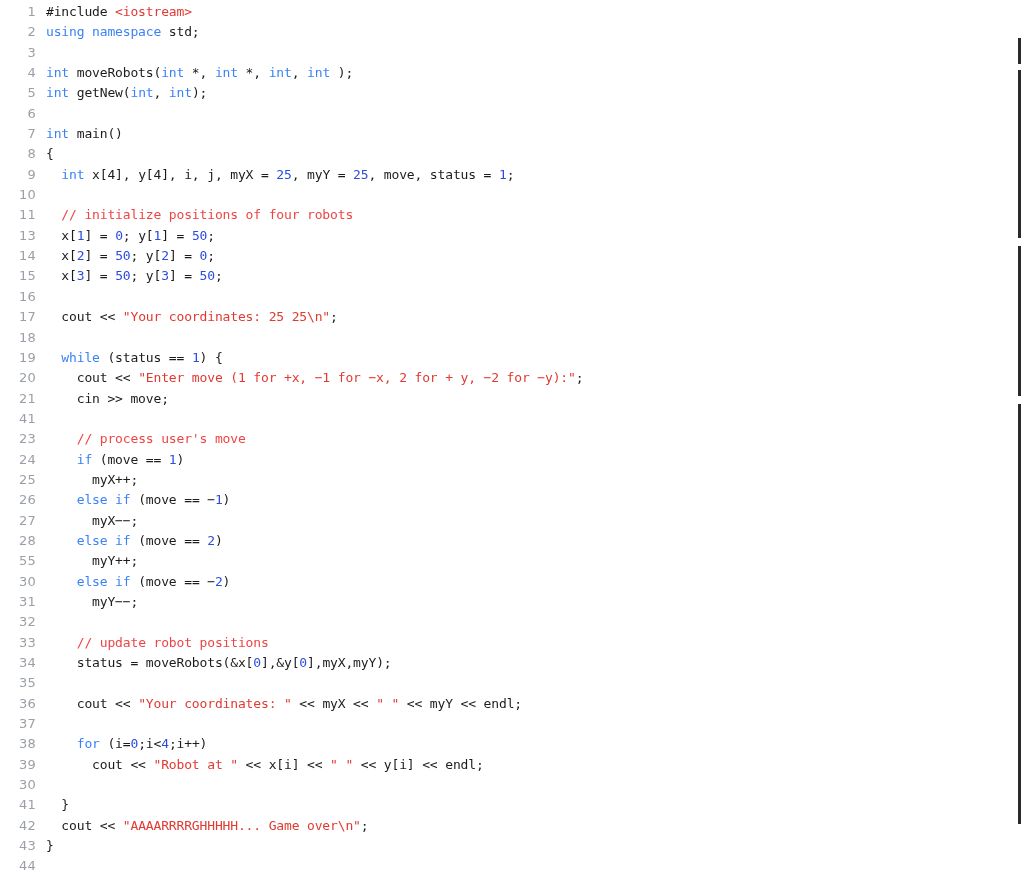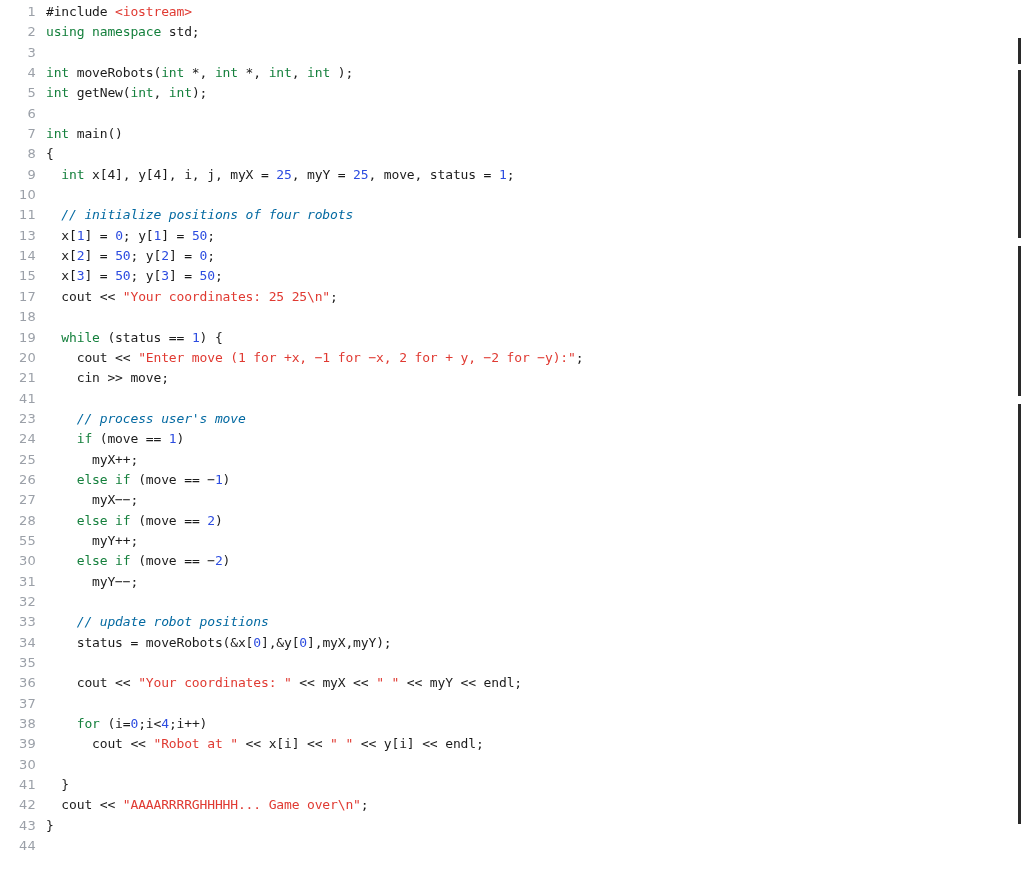--- a/index.html
+++ b/index.html
@@ -44,24 +44,24 @@
   .linetext {
     flex: 1;
     font-size: 13px;
     color: #1c1c1c;
     font-family: "DejaVu Sans Mono", monospace;
     letter-spacing: -0.15px;
     white-space: pre;
     overflow: hidden;
   }
   
-  .kw   { color: #15803d; }
+  .kw   { color: #3b82f6; }
   .num  { color: #2c4ce0; }
   .str  { color: #e03a32; }
-  .cmt  { color: #0369a1; font-style: italic; }
+  .cmt  { color: #ef4444; }
   .pln  { color: #1c1c1c; }
 
   
   #scroll-strip {
     position: absolute;
     top: 0; right: 0;
     width: 16px;
     height: 896px;
     background: #ffffff;
   }
@@ -91,20 +91,21 @@
       <div class="line"><span class="lineno">5</span><span class="linetext"><span class="kw">int</span><span class="pln"> getNew(</span><span class="kw">int</span><span class="pln">, </span><span class="kw">int</span><span class="pln">);</span></span></div>
       <div class="line"><span class="lineno">6</span><span class="linetext"></span></div>
       <div class="line"><span class="lineno">7</span><span class="linetext"><span class="kw">int</span><span class="pln"> main()</span></span></div>
       <div class="line"><span class="lineno">8</span><span class="linetext"><span class="pln">{</span></span></div>
       <div class="line"><span class="lineno">9</span><span class="linetext"><span class="pln">  </span><span class="kw">int</span><span class="pln"> x[4], y[4], i, j, myX = </span><span class="num">25</span><span class="pln">, myY = </span><span class="num">25</span><span class="pln">, move, status = </span><span class="num">1</span><span class="pln">;</span></span></div>
       <div class="line"><span class="lineno">10</span><span class="linetext"></span></div>
       <div class="line"><span class="lineno">11</span><span class="linetext"><span class="pln">  </span><span class="cmt">// initialize positions of four robots</span></span></div>
       <div class="line"><span class="lineno">13</span><span class="linetext"><span class="pln">  x[</span><span class="num">1</span><span class="pln">] = </span><span class="num">0</span><span class="pln">; y[</span><span class="num">1</span><span class="pln">] = </span><span class="num">50</span><span class="pln">;</span></span></div>
       <div class="line"><span class="lineno">14</span><span class="linetext"><span class="pln">  x[</span><span class="num">2</span><span class="pln">] = </span><span class="num">50</span><span class="pln">; y[</span><span class="num">2</span><span class="pln">] = </span><span class="num">0</span><span class="pln">;</span></span></div>
       <div class="line"><span class="lineno">15</span><span class="linetext"><span class="pln">  x[</span><span class="num">3</span><span class="pln">] = </span><span class="num">50</span><span class="pln">; y[</span><span class="num">3</span><span class="pln">] = </span><span class="num">50</span><span class="pln">;</span></span></div>
+      <div class="line"><span class="lineno">16</span><span class="linetext"></span></div>
       <div class="line"><span class="lineno">17</span><span class="linetext"><span class="pln">  cout &lt;&lt; </span><span class="str">"Your coordinates: 25 25\n"</span><span class="pln">;</span></span></div>
       <div class="line"><span class="lineno">18</span><span class="linetext"></span></div>
       <div class="line"><span class="lineno">19</span><span class="linetext"><span class="pln">  </span><span class="kw">while</span><span class="pln"> (status == </span><span class="num">1</span><span class="pln">) {</span></span></div>
       <div class="line"><span class="lineno">20</span><span class="linetext"><span class="pln">    cout &lt;&lt; </span><span class="str">"Enter move (1 for +x, −1 for −x, 2 for + y, −2 for −y):"</span><span class="pln">;</span></span></div>
       <div class="line"><span class="lineno">21</span><span class="linetext"><span class="pln">    cin &gt;&gt; move;</span></span></div>
       <div class="line"><span class="lineno">41</span><span class="linetext"></span></div>
       <div class="line"><span class="lineno">23</span><span class="linetext"><span class="pln">    </span><span class="cmt">// process user's move</span></span></div>
       <div class="line"><span class="lineno">24</span><span class="linetext"><span class="pln">    </span><span class="kw">if</span><span class="pln"> (move == </span><span class="num">1</span><span class="pln">)</span></span></div>
       <div class="line"><span class="lineno">25</span><span class="linetext"><span class="pln">      myX++;</span></span></div>
       <div class="line"><span class="lineno">26</span><span class="linetext"><span class="pln">    </span><span class="kw">else if</span><span class="pln"> (move == −</span><span class="num">1</span><span class="pln">)</span></span></div>

